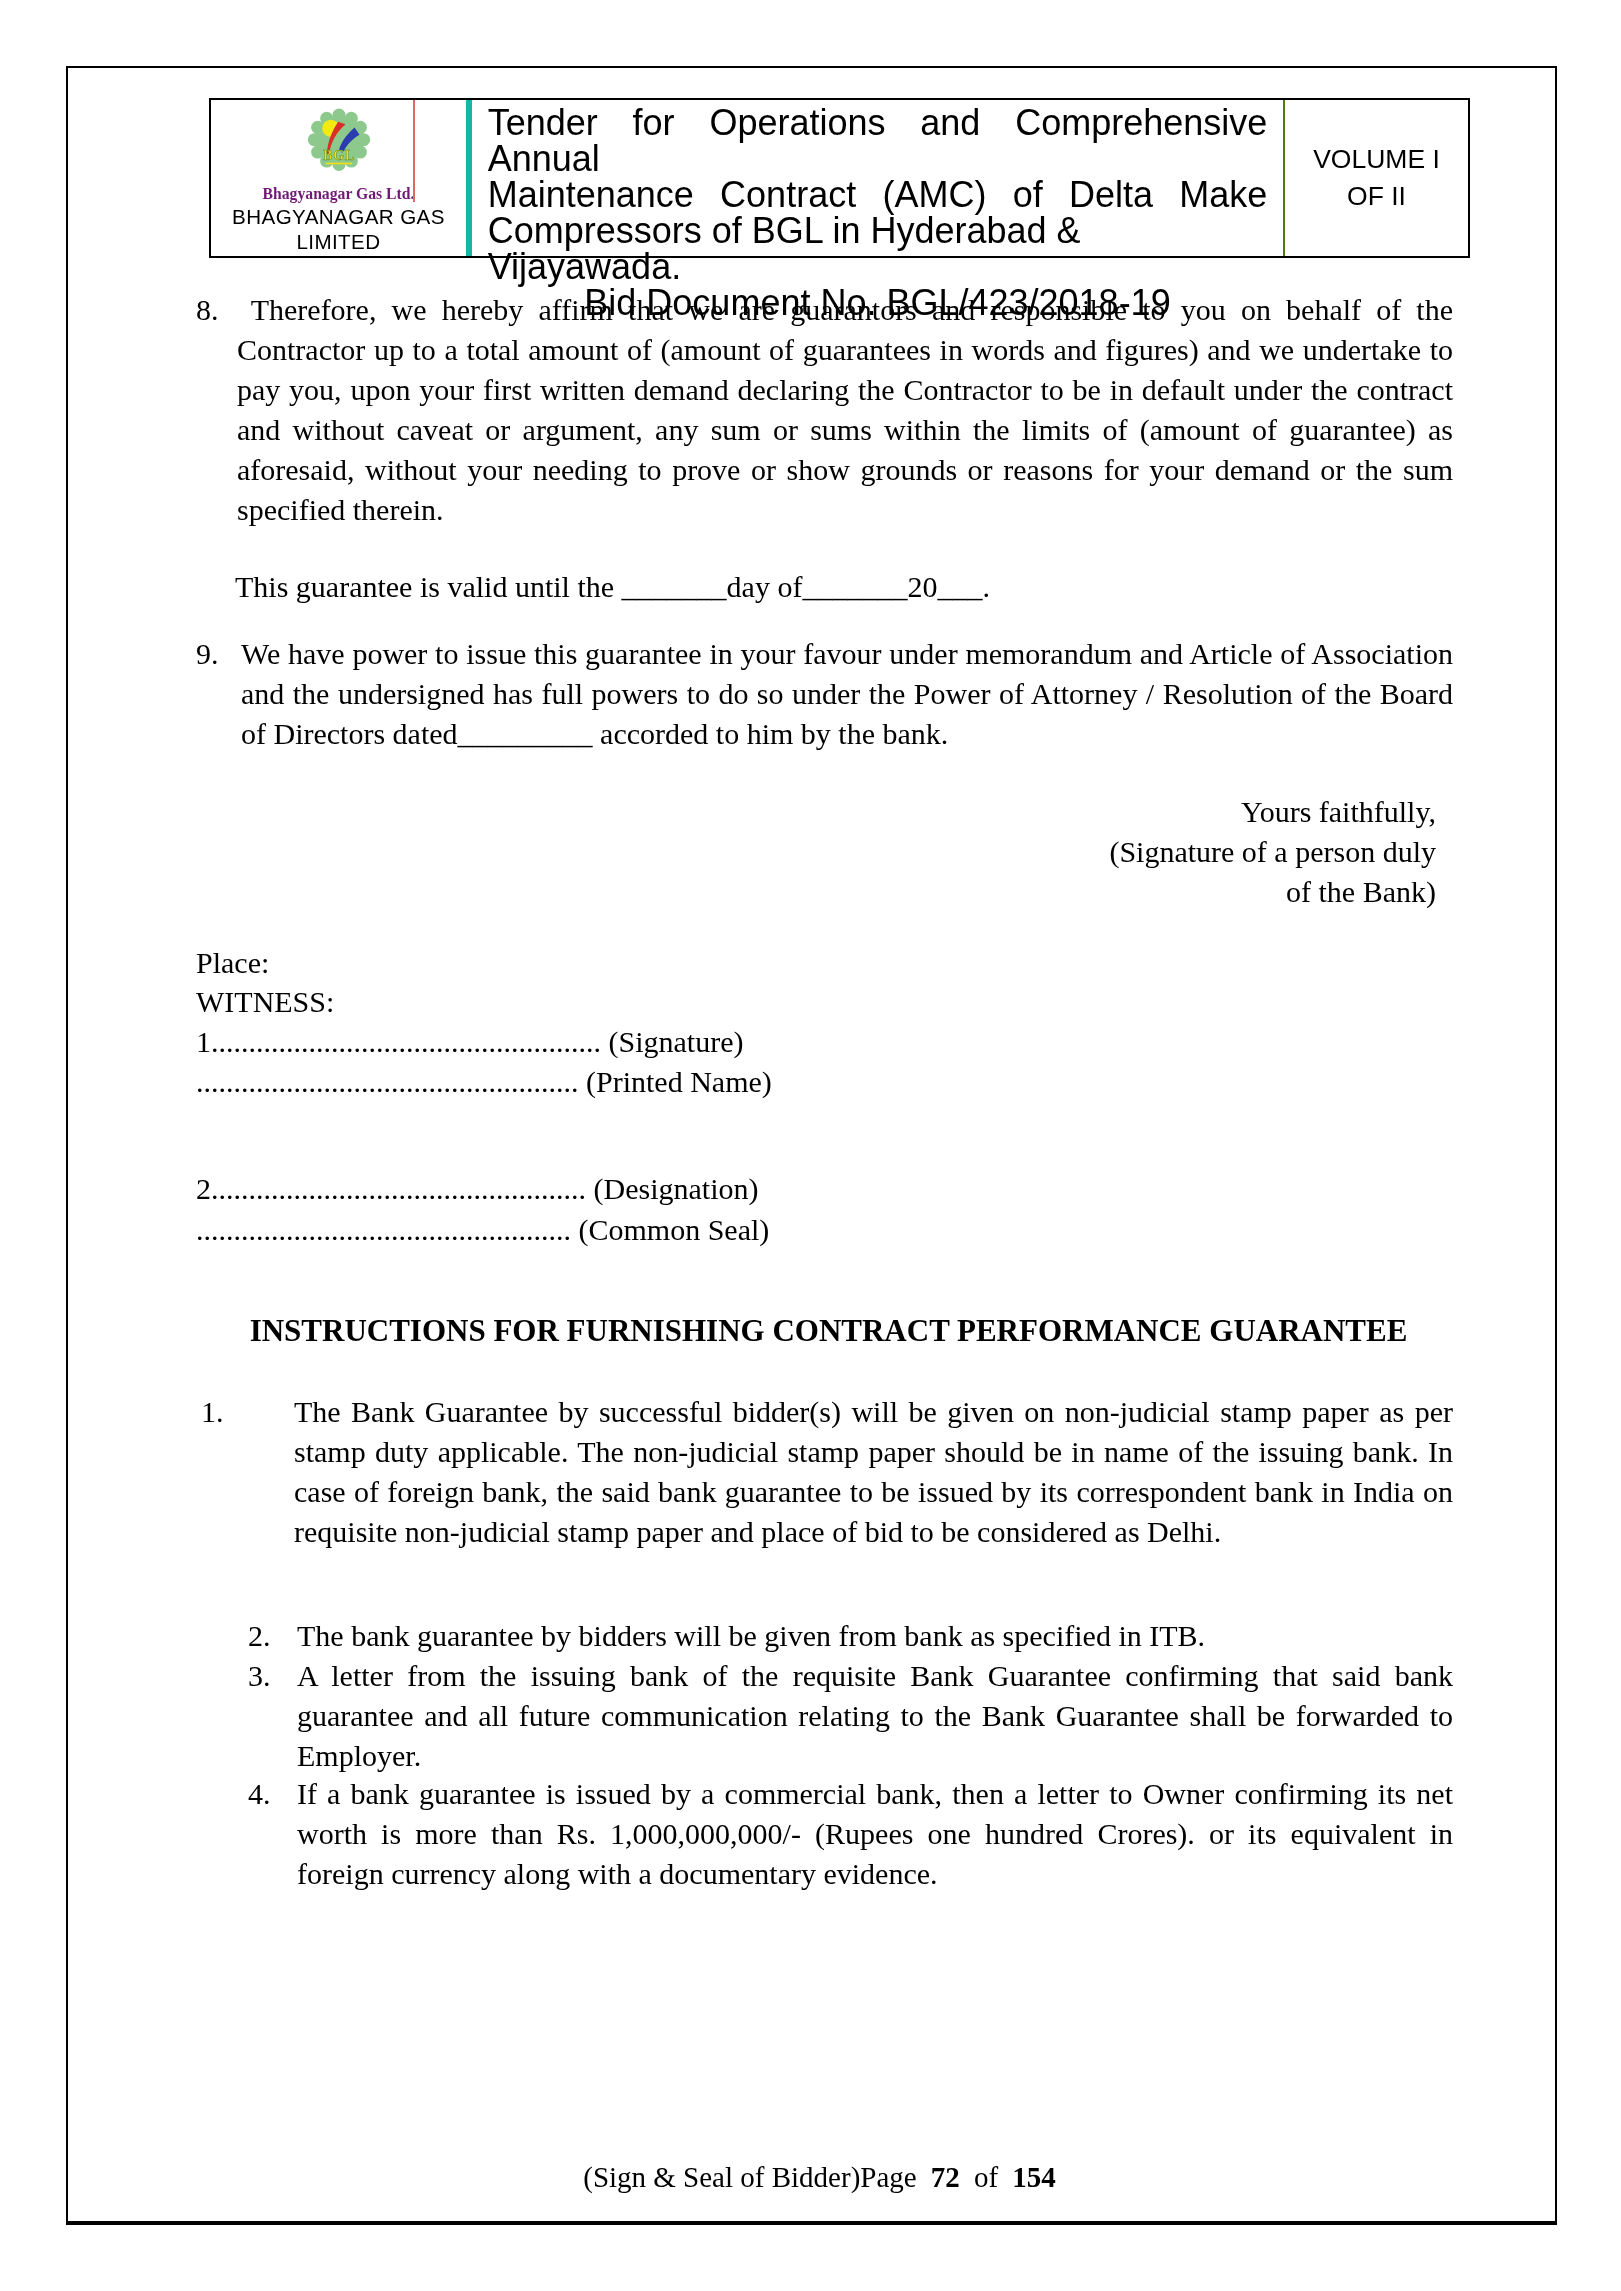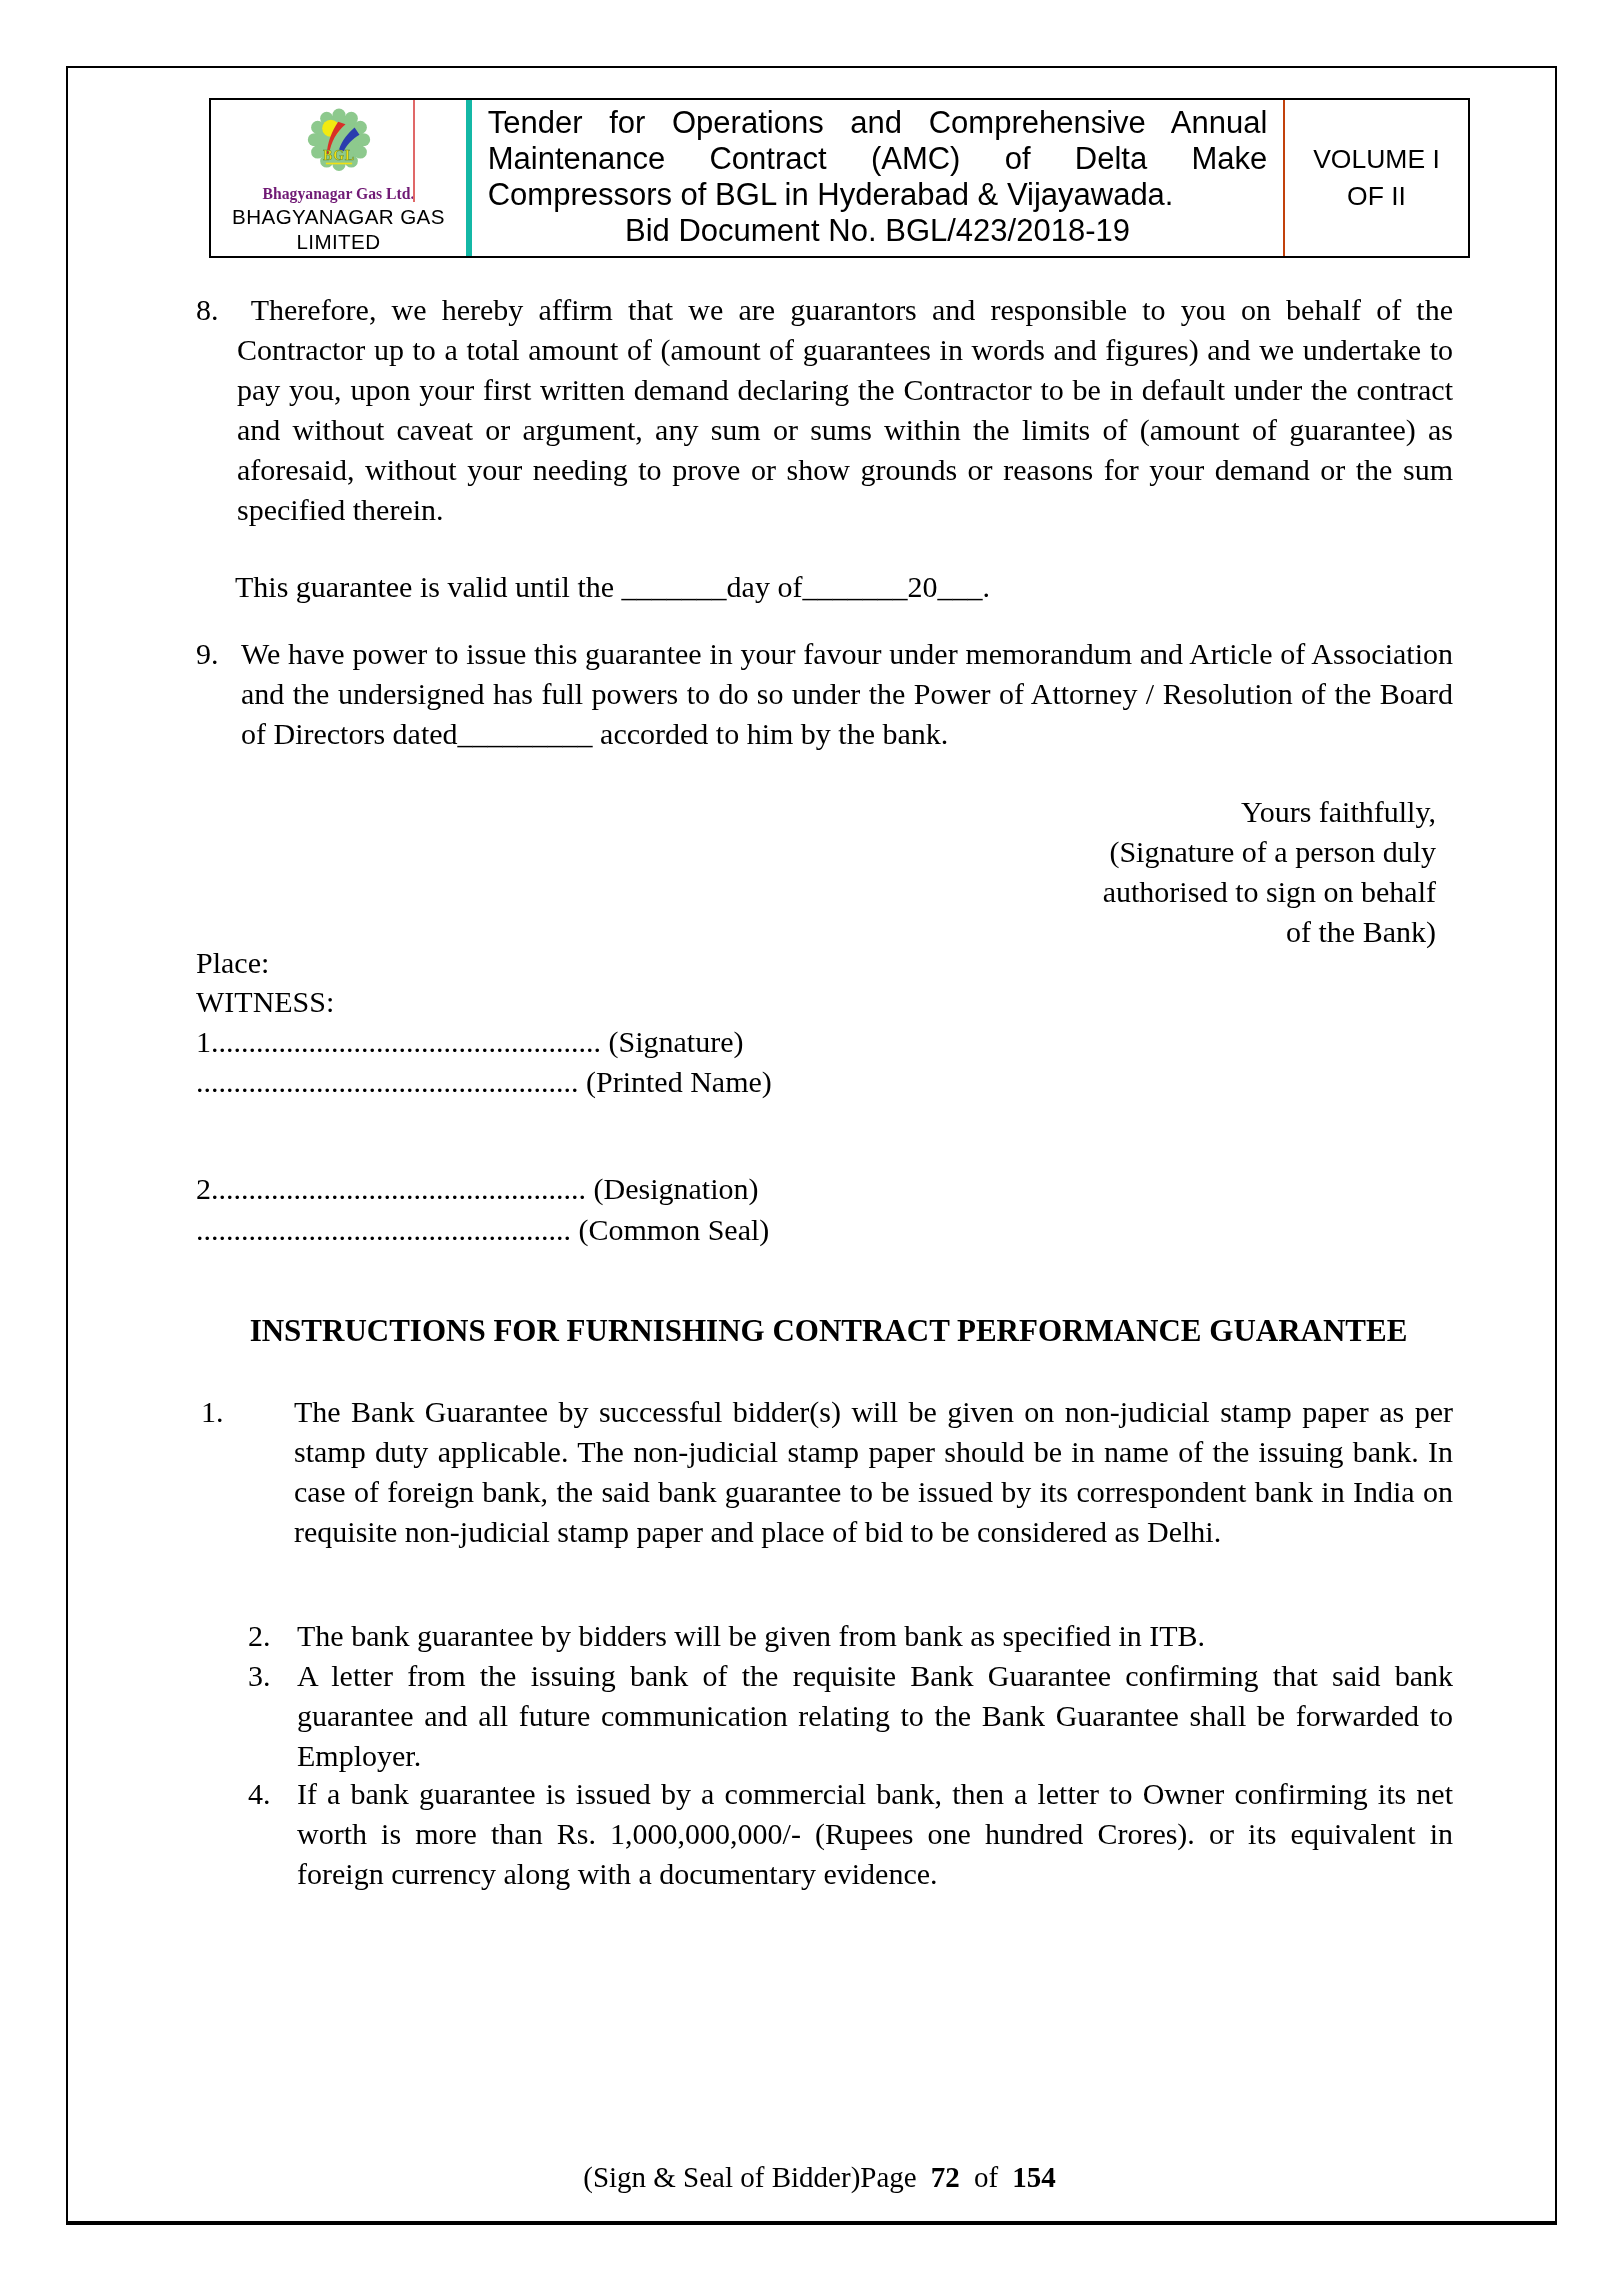--- a/index.html
+++ b/index.html
@@ -25,23 +25,23 @@
   .emblem{width:98px;height:82px;display:block;}
   .logo-subtitle{
     font-family:"Liberation Serif",serif;font-size:15.7px;font-weight:bold;
     line-height:17.6px;margin-top:1px;
   }
   .company-name{
     font-family:"Liberation Sans",sans-serif;font-size:20.6px;line-height:24.5px;
     text-align:center;letter-spacing:0.4px;margin-top:2.9px;
   }
   .title-cell{
-    flex:1;border-right:2px solid #c2410c;box-sizing:border-box;
+    flex:1;border-right:2px solid #4d7c0f;box-sizing:border-box;
     padding:4.9px 15.7px 0 15.7px;
-    font-family:"Liberation Sans",sans-serif;font-size:31px;line-height:36px;
+    font-family:"Liberation Sans",sans-serif;font-size:36px;line-height:36px;
   }
   .title-line{text-align:justify;text-align-last:justify;}
   .title-line.natural{text-align:left;text-align-last:left;}
   .title-line.centered{text-align:center;text-align-last:center;}
   .volume-cell{
     width:183px;flex:none;display:flex;flex-direction:column;
     align-items:center;justify-content:center;
     font-family:"Liberation Sans",sans-serif;font-size:26.5px;line-height:37px;
   }
   
@@ -145,21 +145,20 @@
 <div id="validity-line">This guarantee is valid until the _______day of_______20___.</div>
 
 <div id="item9" class="numbered">
   <div class="num">9.</div>
   <div class="txt">We have power to issue this guarantee in your favour under memorandum and Article of Association and the undersigned has full powers to do so under the Power of Attorney / Resolution of the Board of Directors dated_________ accorded to him by the bank.</div>
 </div>
 
 <div id="signoff">
   <div>Yours faithfully,</div>
   <div>(Signature of a person duly</div>
-  <div>authorised to sign on behalf</div>
   <div>of the Bank)</div>
 </div>
 
 <div id="place-line" class="plain-line">Place:</div>
 <div id="witness-label" class="plain-line">WITNESS:</div>
 <div id="witness-1" class="plain-line">1.................................................... (Signature)</div>
 <div id="witness-2" class="plain-line">................................................... (Printed Name)</div>
 <div id="witness-3" class="plain-line">2.................................................. (Designation)</div>
 <div id="witness-4" class="plain-line">.................................................. (Common Seal)</div>
 

